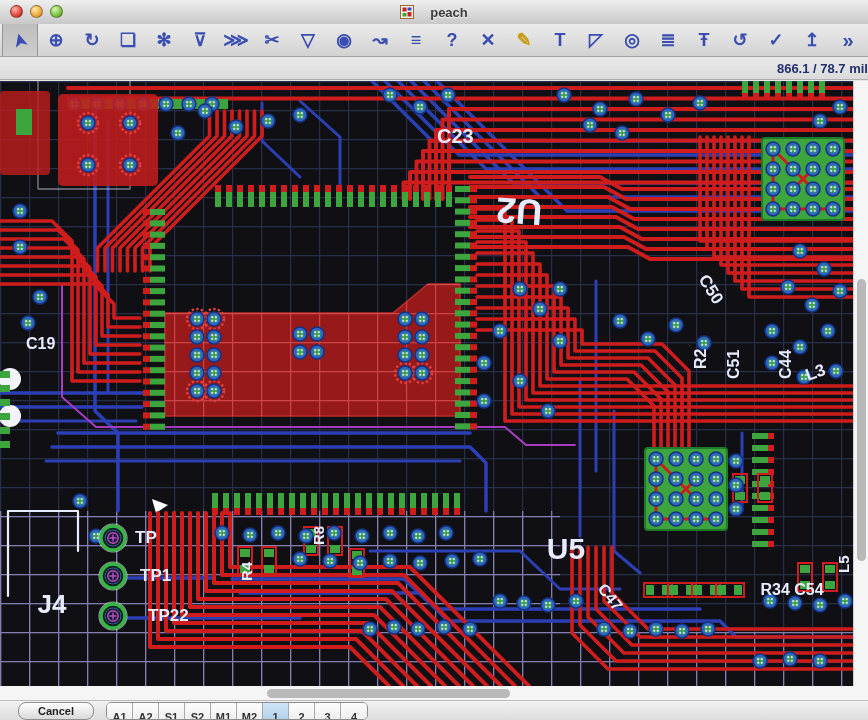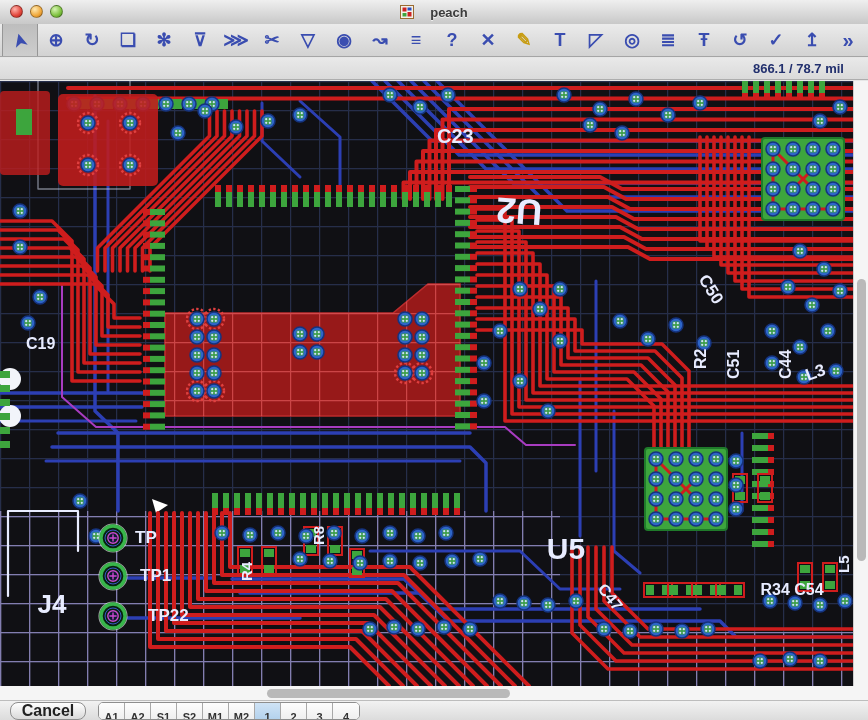--- a/index.html
+++ b/index.html
@@ -28,39 +28,39 @@
     border-left:1px solid #969696;border-right:1px solid #969696;box-sizing:border-box;}
   .tool span{display:inline-block;line-height:1;}
   .tool[data-name="pointer-tool"] span{transform:rotate(-105deg);font-size:17px;}
   .tool[data-name="draw-pencil-tool"]{color:#c79c12;}
   .tool[data-name="more-tools-button"]{font-size:20px;}
 
   
   .statusbar{position:absolute;left:0;top:58px;width:868px;height:22px;
     background:linear-gradient(#e9e9e9,#dadada);border-bottom:1px solid #adadad;
     box-sizing:border-box;display:flex;align-items:center;justify-content:flex-end;}
-  .coords{font-size:13px;font-weight:bold;color:#22306e;padding-right:24px;}
+  .coords{font-size:13px;font-weight:bold;color:#22306e;padding-right:0;}
 
   
   .canvas-wrap{position:absolute;left:0;top:81px;width:853px;height:454px;background:#101014;}
   
   .vscroll{position:absolute;right:0;top:81px;width:15px;height:605px;background:#f5f5f5;
     border-left:1px solid #cfcfcf;box-sizing:border-box;}
   .vthumb{position:absolute;left:3px;top:198px;width:9px;height:282px;border-radius:5px;background:#b9b9b9;}
   
   .hscroll{position:absolute;left:0;top:686px;width:868px;height:14px;background:#f5f5f5;}
   .hthumb{position:absolute;left:267px;top:3px;width:243px;height:9px;border-radius:5px;background:#b9b9b9;}
 
   
   .bottombar{position:absolute;left:0;top:700px;width:868px;height:20px;
     background:linear-gradient(#f2f2f2,#dcdcdc);border-top:1px solid #bdbdbd;
     box-sizing:border-box;display:flex;align-items:center;}
-  .cancel-btn{margin-left:10px;width:74px;height:16px;border-radius:8px;
+  .cancel-btn{margin-left:18px;width:74px;height:16px;border-radius:8px;
     border:1px solid #8e8e8e;background:linear-gradient(#ffffff,#d9d9d9);
-    font-size:16px;font-weight:bold;color:#222;display:flex;align-items:center;justify-content:center;}
+    font-size:11px;font-weight:bold;color:#222;display:flex;align-items:center;justify-content:center;}
   .layerbar{margin-left:12px;display:flex;border:1px solid #8e8e8e;border-radius:5px;overflow:hidden;height:16px;background:#fff;}
   .layer-seg{width:26px;height:29px;display:flex;align-items:center;justify-content:center;
     font-size:11px;font-weight:bold;color:#333;background:linear-gradient(#fdfdfd,#e4e4e4);
     border-right:1px solid #a8a8a8;position:relative;box-sizing:border-box;}
   .layer-seg:last-child{border-right:none;}
   .layer-seg.selected{background:linear-gradient(#cfe3f5,#9ec4e6);}
   .layer-ind{position:absolute;left:2px;right:2px;bottom:0;height:2px;}
 </style>
 </head>
 <body>

